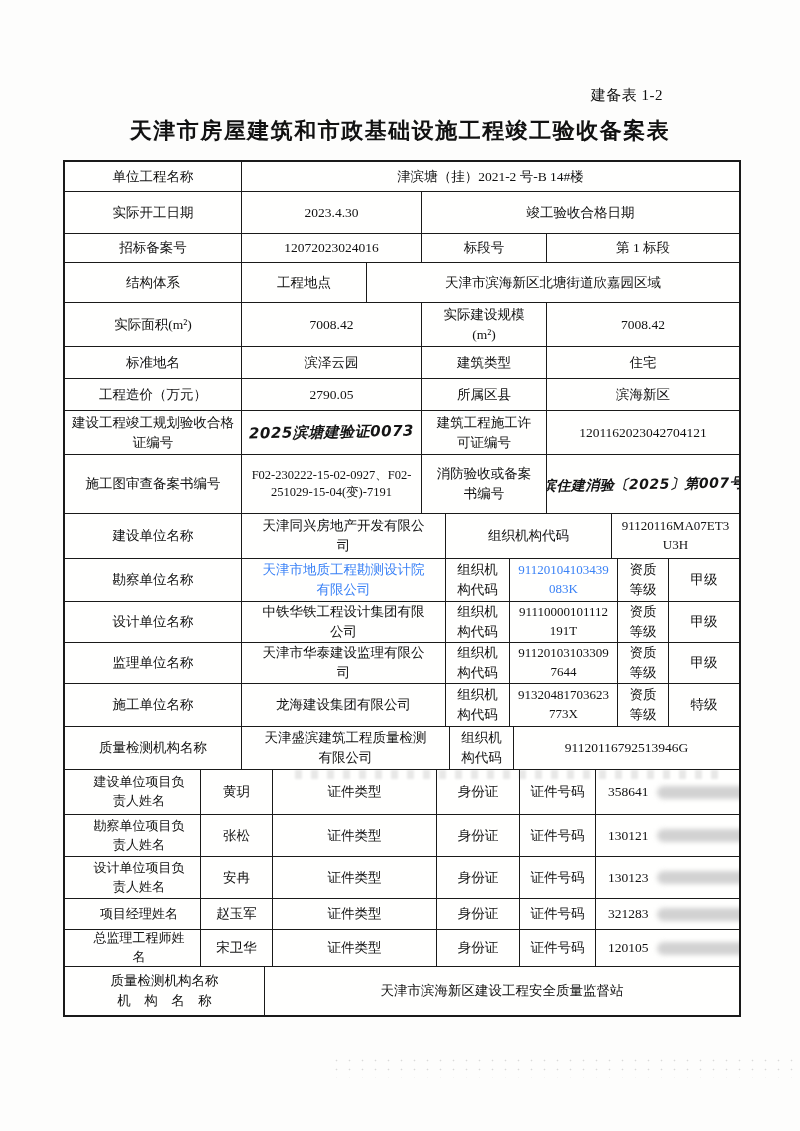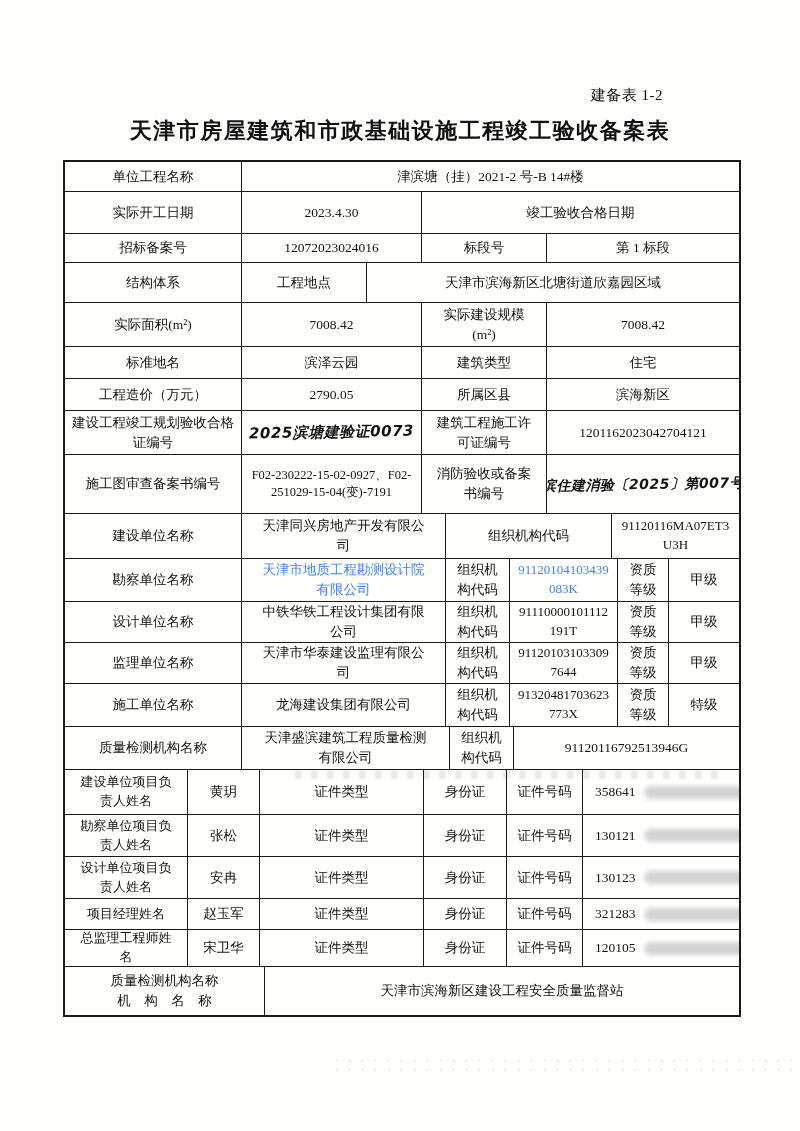--- a/index.html
+++ b/index.html
@@ -18,21 +18,21 @@
   .cell:last-child{border-right:none;flex:1 1 auto;}
   .w177{flex:0 0 177px;} .w180{flex:0 0 180px;} .w125{flex:0 0 125px;}
   .w204{flex:0 0 204px;} .w208{flex:0 0 208px;} .w166{flex:0 0 166px;}
   .w64{flex:0 0 64px;} .w108{flex:0 0 108px;} .w51{flex:0 0 51px;}
   .w123{flex:0 0 123px;} .w72{flex:0 0 72px;} .w164{flex:0 0 164px;}
   .w83{flex:0 0 83px;} .w76{flex:0 0 76px;} .w200{flex:0 0 200px;}
   .lb2{padding:0 14px;}
   .com{padding:0 20px;}
   .ocl{padding:0 10px;}
   .code{word-break:break-all;padding:0 8px;font-size:13px;}
-  .pl{padding:0 10px;font-size:13px;}
+  .pl{padding:0 10px;font-size:13px;margin-left:13px;}
   .addr{padding:0 20px;}
   .idnum{justify-content:flex-start;padding-left:12px;font-size:13.5px;}
   .multiline{flex-direction:column;justify-content:center;}
   .hw{font-style:italic;font-weight:700;font-size:15px;letter-spacing:.5px;white-space:nowrap;
       transform:rotate(-1deg);color:#141414;font-family:"DejaVu Sans","Liberation Sans",sans-serif;}
   .hw2{font-size:14px;}
   .fcode{font-size:12.5px;line-height:1.4;padding:0 6px;}
   .faded{color:#3b82f6;}
   .redact{display:inline-block;height:13px;border-radius:7px;background:#d2d2d2;filter:blur(2.5px);
           margin-left:8px;flex:0 0 auto;}

